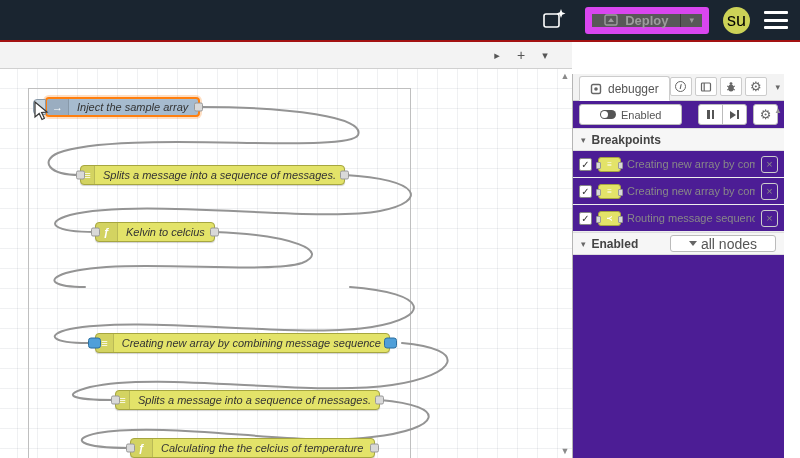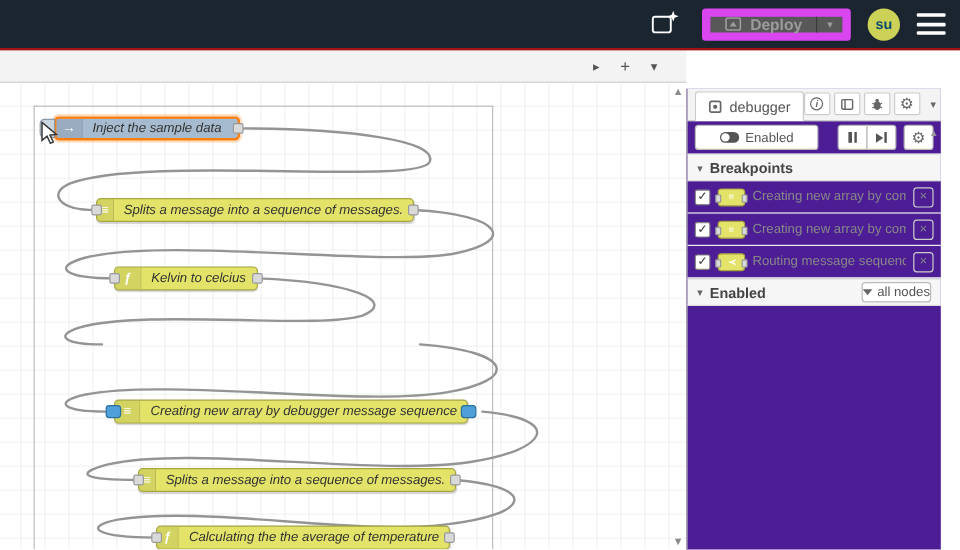--- a/index.html
+++ b/index.html
@@ -7,21 +7,21 @@
 
   
   .header { position:absolute; top:0; left:0; width:800px; height:40px; background:#1a2530; display:flex; align-items:center; z-index:50; }
   .header-red { position:absolute; top:40px; left:0; width:800px; height:2px; background:#a31212; z-index:51; }
   .header-right { margin-left:auto; display:flex; align-items:center; gap:14px; padding-right:12px; }
   .assistant-btn { width:34px; height:28px; display:flex; align-items:center; justify-content:center; cursor:pointer; }
   .deploy-btn { display:flex; align-items:stretch; height:27px; background:#585858; border:7px solid #d946ef; border-radius:3px; color:#9c9c9c; cursor:default; }
   .deploy-main { display:flex; align-items:center; gap:7px; padding:0 12px; font-size:13px; font-weight:bold; }
   .deploy-divider { width:1px; background:#3b3b3b; }
   .deploy-arrow { display:flex; align-items:center; padding:0 8px; font-size:9px; color:#9c9c9c; }
-  .avatar { width:27px; height:27px; border-radius:50%; background:#ccd257; color:#0c4a6e; font-size:12px; font-weight:bold; display:flex; align-items:center; justify-content:center; cursor:pointer; }
+  .avatar { width:27px; height:27px; border-radius:50%; background:#ccd257; color:#000000; font-size:18px; font-weight:normal; display:flex; align-items:center; justify-content:center; cursor:pointer; }
   .hamburger { width:24px; height:18px; display:flex; flex-direction:column; justify-content:space-between; cursor:pointer; }
   .hamburger span { display:block; height:3px; background:#fff; border-radius:1px; }
 
   
   .workspace { position:absolute; top:42px; left:0; width:572px; height:416px; background:#fff; }
   .ws-toolbar { height:27px; background:#f3f3f3; border-bottom:1px solid #d0d0d0; display:flex; align-items:center; justify-content:flex-end; padding-right:16px; gap:2px; }
   .ws-tool-btn { width:22px; height:20px; display:flex; align-items:center; justify-content:center; color:#555; font-size:11px; cursor:pointer; }
 
   .canvas { position:absolute; top:27px; left:0; width:572px; height:389px; overflow:hidden;
     background-image:linear-gradient(rgba(60,70,90,0.08) 1px, transparent 1px),
@@ -85,21 +85,21 @@
   .section-chev { font-size:9px; color:#666; font-weight:normal; }
 
   .bp-row { height:27px; display:flex; align-items:center; gap:6px; padding:0 6px; border-bottom:1px solid #eee; }
   .checkbox { width:13px; height:13px; border:1px solid #888; border-radius:2px; background:#fff; display:flex; align-items:center; justify-content:center; font-size:10px; color:#333; cursor:pointer; flex:none; }
   .mini-node { width:23px; height:15px; background:#e3e369; border:1px solid #a6a63f; border-radius:3px; display:flex; align-items:center; justify-content:center; color:#fff; font-size:8px; font-weight:bold; position:relative; flex:none; }
   .mini-node::before, .mini-node::after { content:""; position:absolute; top:4px; width:3px; height:5px; background:#d9d9d9; border:1px solid #999; border-radius:1px; }
   .mini-node::before { left:-3px; } .mini-node::after { right:-3px; }
   .bp-label { flex:1; font-size:11px; color:#888; white-space:nowrap; overflow:hidden; }
   .bp-close { width:17px; height:17px; border:1px solid #ccc; border-radius:3px; color:#888; font-size:11px; display:flex; align-items:center; justify-content:center; cursor:pointer; flex:none; }
 
-  .all-nodes-btn { margin-left:auto; border:1px solid #bbb; border-radius:3px; height:17px; display:flex; align-items:center; gap:4px; padding:0 0; font-size:11px; font-weight:normal; color:#555; background:#fff; cursor:pointer; }
+  .all-nodes-btn { margin-left:auto; border:1px solid #bbb; border-radius:3px; height:17px; display:flex; align-items:center; gap:4px; padding:0 18px; font-size:14px; font-weight:normal; color:#555; background:#fff; cursor:pointer; }
   .funnel { width:0; height:0; border-left:4px solid transparent; border-right:4px solid transparent; border-top:5px solid #666; }
 </style>
 </head>
 <body>
 
 <div class="header">
   <div class="header-right">
     <div class="assistant-btn">
       <svg width="26" height="24" viewBox="0 0 26 24">
         <rect x="3" y="6" width="15" height="13" rx="2" fill="none" stroke="#fff" stroke-width="1.6"></rect>
@@ -146,21 +146,21 @@
       <path d="M350,218 C430,224 432,248 372,258 C300,270 140,246 70,260 C44,266 52,274 88,274"></path>
       <path d="M402,274 C470,280 458,306 392,316 C310,328 160,302 90,318 C60,326 70,331 115,331"></path>
       <path d="M380,331 C450,337 442,360 372,368 C300,378 170,352 98,364 C68,370 80,379 130,379"></path>
     </svg>
 
     <div class="node node-inject" style="left:45px; top:28px; width:155px;">
       <span class="inject-btn"></span>
       <span class="node-icon">
           <span>→</span>
         </span>
-      <span class="node-label">Inject the sample data</span>
+      <span class="node-label">Inject the sample array</span>
       <span class="port port-out"></span>
     </div>
 
     <div class="node node-yellow" style="left:80px; top:96px; width:265px;">
       <span class="node-icon">
           <span>≡</span>
         </span>
       <span class="node-label">Splits a message into a sequence of messages.</span>
       <span class="port port-in"></span>
       <span class="port port-out"></span>
@@ -173,39 +173,39 @@
       <span class="node-label">Kelvin to celcius</span>
       <span class="port port-in"></span>
       <span class="port port-out"></span>
     </div>
 
 
     <div class="node node-yellow" style="left:95px; top:264px; width:295px;">
       <span class="node-icon">
           <span>≡</span>
         </span>
-      <span class="node-label">Creating new array by debugger message sequence</span>
+      <span class="node-label">Creating new array by combining message sequence</span>
       <span class="port port-in port-blue"></span>
       <span class="port port-out port-blue"></span>
     </div>
 
     <div class="node node-yellow" style="left:115px; top:321px; width:265px;">
       <span class="node-icon">
           <span>≡</span>
         </span>
       <span class="node-label">Splits a message into a sequence of messages.</span>
       <span class="port port-in"></span>
       <span class="port port-out"></span>
     </div>
 
     <div class="node node-yellow" style="left:130px; top:369px; width:245px;">
       <span class="node-icon">
           <span>ƒ</span>
         </span>
-      <span class="node-label">Calculating the the average of temperature</span>
+      <span class="node-label">Calculating the the celcius of temperature</span>
       <span class="port port-in"></span>
       <span class="port port-out"></span>
     </div>
 
     <svg class="cursor" style="left:34px; top:32px;" width="16" height="20" viewBox="0 0 16 20">
       <path d="M1,1 L1,16 L5.2,12.5 L8,18.5 L10.4,17.3 L7.6,11.5 L13,11 Z" fill="#fff" stroke="#333" stroke-width="1.2"></path>
     </svg>
 
     <div class="canvas-scroll">
       <div class="cs-up">▲</div>

